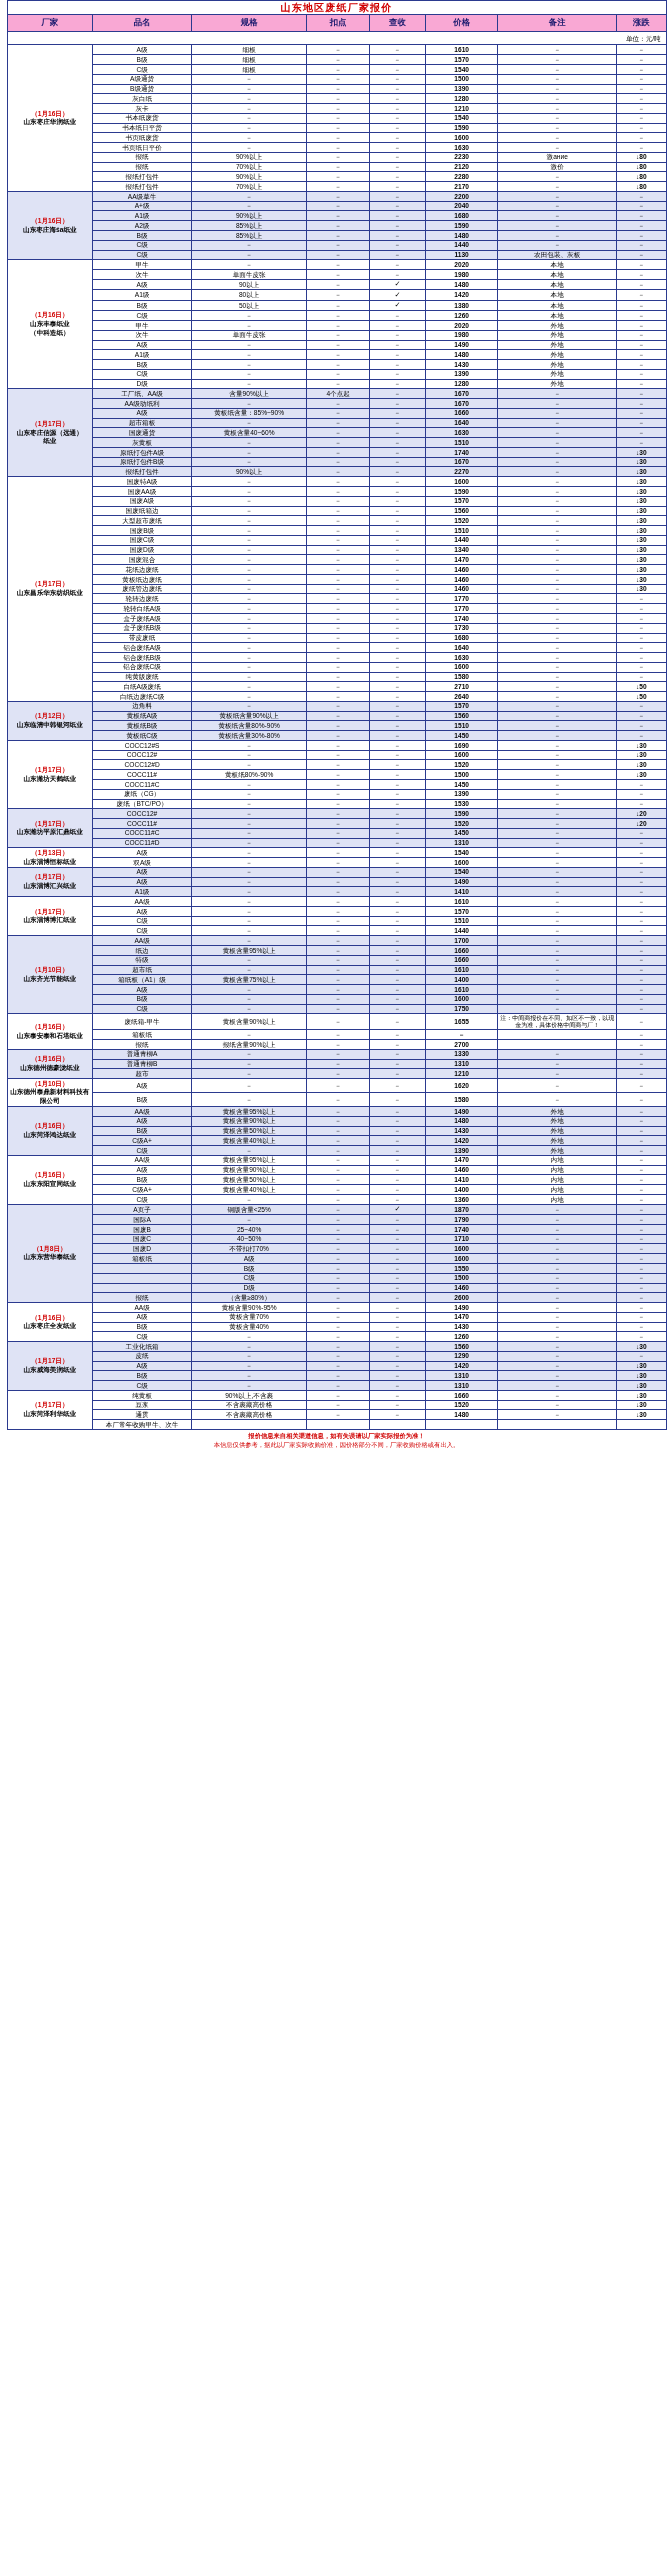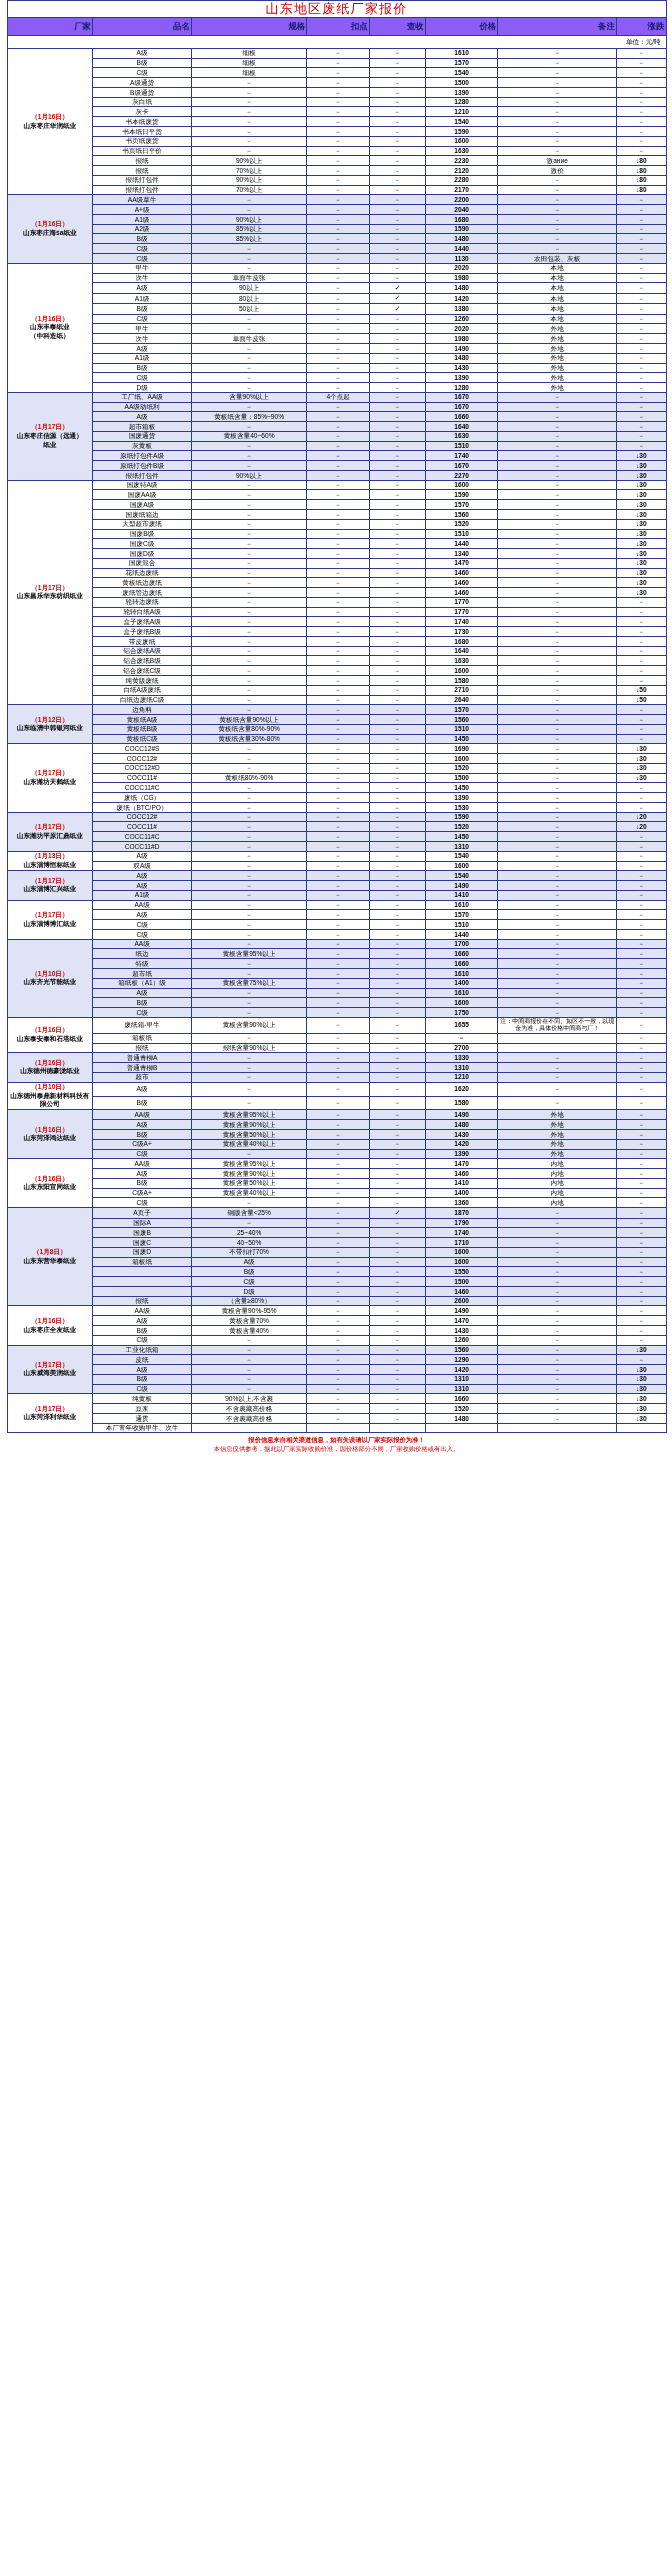--- a/index.html
+++ b/index.html
@@ -1,22 +1,22 @@
 <!DOCTYPE html>
 <html style="font-size:9.6px"><head>
 <meta charset="utf-8">
 <style>
   html,body{margin:0;padding:0;background:#ffffff;}
   body{font-family:"Liberation Sans","DejaVu Sans",sans-serif;}
   #sheet{width:673px;min-height:2576px;background:#ffffff;position:relative;}
   table{border-collapse:collapse;width:660px;margin:0 auto;table-layout:fixed;}
   td,th{border:0.6px solid #2b3a8f;font-size:6.6px;text-align:center;vertical-align:middle;padding:0.6px 1.2px;color:#000;line-height:1.15;}
   .title-bar td{background:#ffffff;border:1.2px solid #2b3a8f;}
-  .title-text{color:#d00000;font-weight:normal;font-size:13px;letter-spacing:1.2px;text-align:center;}
-  .hdr td{background:#8b5cf6;font-weight:bold;font-size:8.4px;height:15.6px;color:#1a1a6e;text-align:right;}
+  .title-text{color:#d00000;font-weight:bold;font-size:10px;letter-spacing:1.2px;text-align:center;}
+  .hdr td{background:#f9a8d4;font-weight:bold;font-size:8.4px;height:15.6px;color:#1a1a6e;}
   .unit td{background:#ffffff;text-align:right;font-size:6.6px;padding-right:4.8px;height:10.8px;border-top:none;}
   .firm{font-size:6.6px;font-weight:bold;line-height:1.35;}
   .firm .date{color:#d00000;display:block;}
   .rowA td{background:#ffffff;}
   .rowB td{background:#dfe3f5;}
   .price{font-weight:bold;}
   .down{color:#000;font-weight:bold;}
   .chk{font-weight:bold;font-size:7.2px;}
   .footer{width:660px;margin:1.2px auto 0;text-align:center;font-size:6.3px;color:#d00000;line-height:1.45;}
   .footer .l1{font-weight:bold;}

